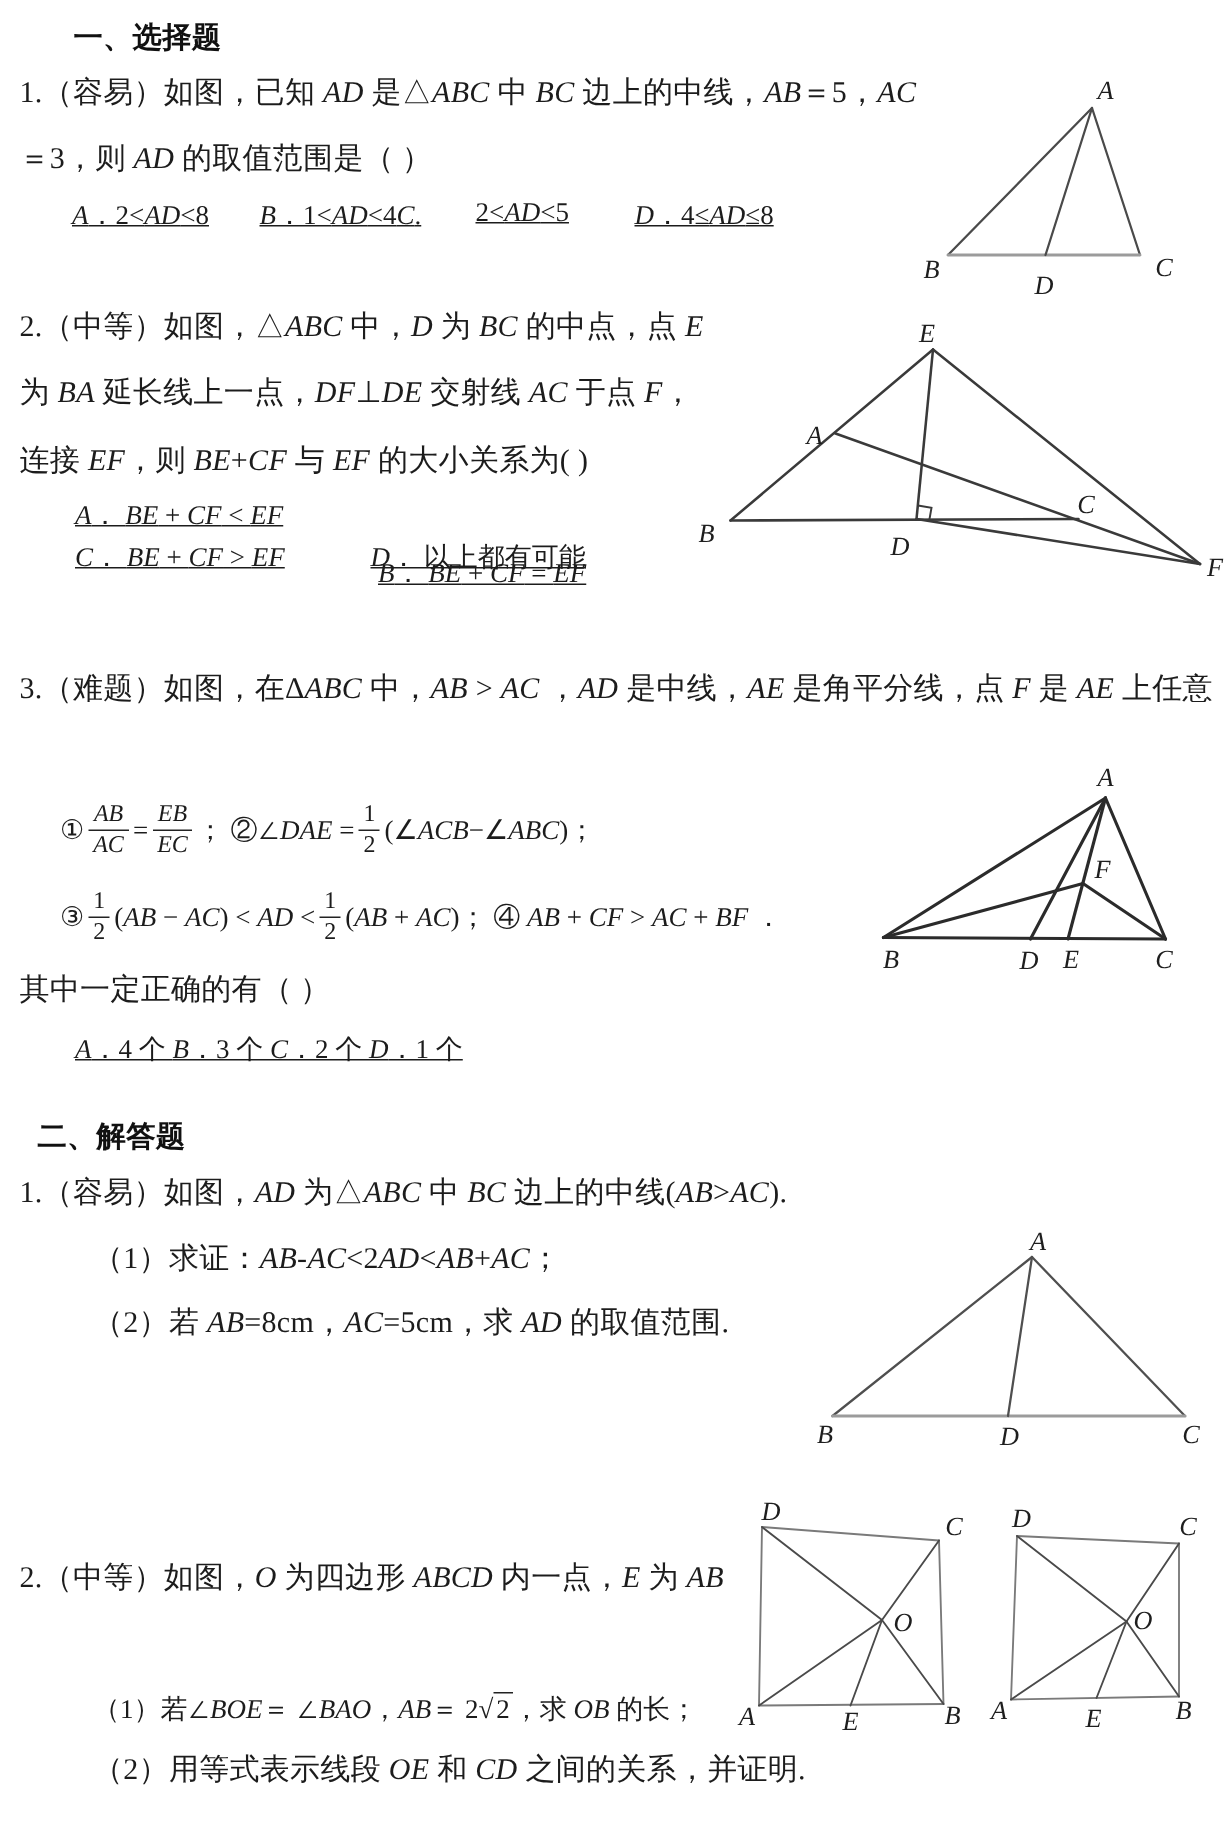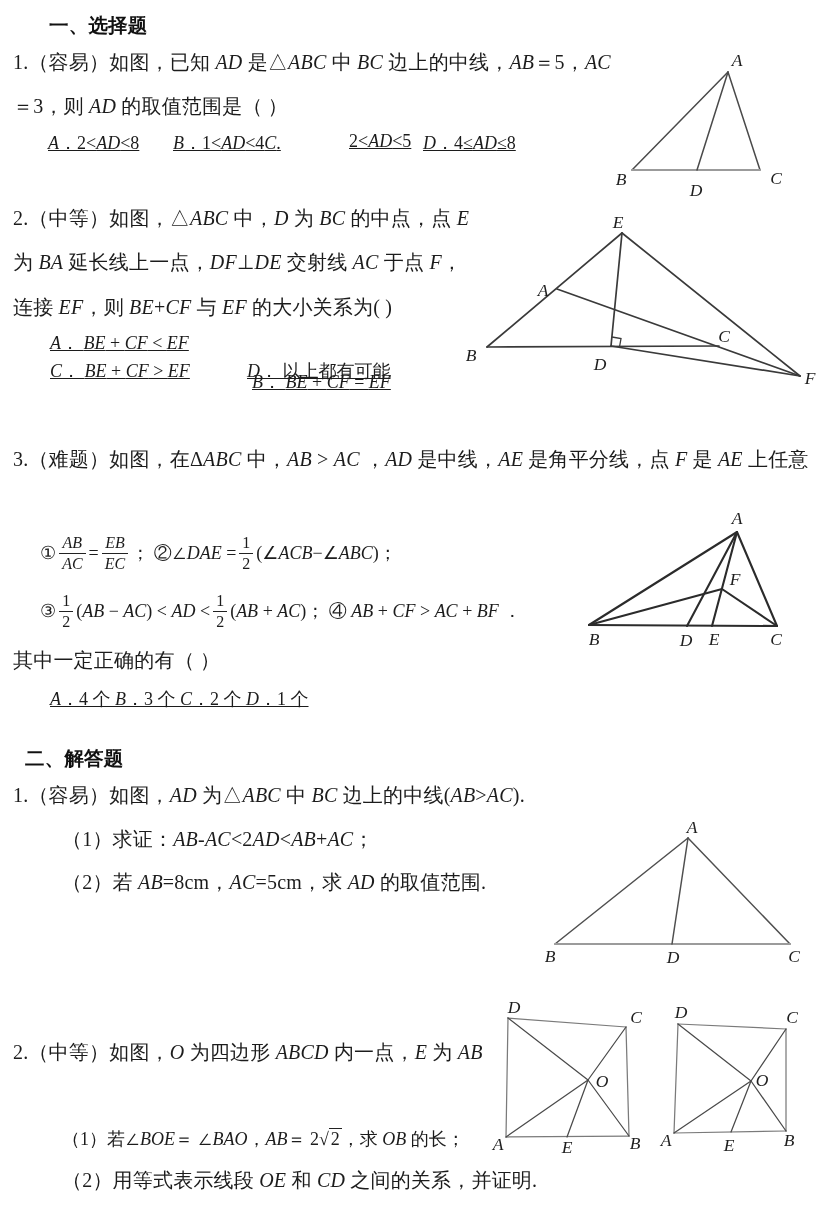--- a/index.html
+++ b/index.html
@@ -36,21 +36,21 @@
 
 <div class="page">
 
   <div class="line heading" style="left:13px; top:14px;margin-left:36px;">一、选择题</div>
 
   <div class="line" style="left:13px; top:51px;">1.（容易）如图，已知 <i class="m">AD</i> 是△<i class="m">ABC</i> 中 <i class="m">BC</i> 边上的中线，<i class="m">AB</i>＝5，<i class="m">AC</i></div>
   <div class="line" style="left:13px; top:95px;">＝3，则 <i class="m">AD</i> 的取值范围是（      ）</div>
   <div class="optrow" style="top:131px;">
       <span class="opt" style="left: 48px;"><i class="m">A</i>．2&lt;<i class="m">AD</i>&lt;8</span>
       <span class="opt" style="left: 173px; text-align: right;"><i class="m">B</i>．1&lt;<i class="m">AD</i>&lt;4<i class="m">C</i>.</span>
-      <span class="opt" style="left: 317px; margin-left: 32px;">2&lt;<i class="m">AD</i>&lt;5</span>
+      <span class="opt" style="left: 317px;">2&lt;<i class="m">AD</i>&lt;5</span>
       <span class="opt" style="left: 423px;"><i class="m">D</i>．4≤<i class="m">AD</i>≤8</span>
     </div>
 
   <div class="line" style="left:13px; top:207px;">2.（中等）如图，△<i class="m">ABC</i> 中，<i class="m">D</i> 为 <i class="m">BC</i> 的中点，点 <i class="m">E</i></div>
   <div class="line" style="left:13px; top:251px;">为 <i class="m">BA</i> 延长线上一点，<i class="m">DF</i>⊥<i class="m">DE</i> 交射线 <i class="m">AC</i> 于点 <i class="m">F</i>，</div>
   <div class="line" style="left:13px; top:296px;">连接 <i class="m">EF</i>，则 <i class="m">BE</i>+<i class="m">CF</i> 与 <i class="m">EF</i> 的大小关系为(      )</div>
   <div class="optrow" style="top:331px;">
       <span class="opt" style="left: 50px;"><i class="m">A</i>． <i class="m">BE</i> + <i class="m">CF</i> &lt; <i class="m">EF</i></span>
       <span class="opt" style="left: 252px; margin-top: 39px;"><i class="m">B</i>． <i class="m">BE</i> + <i class="m">CF</i> = <i class="m">EF</i></span>
     </div>

